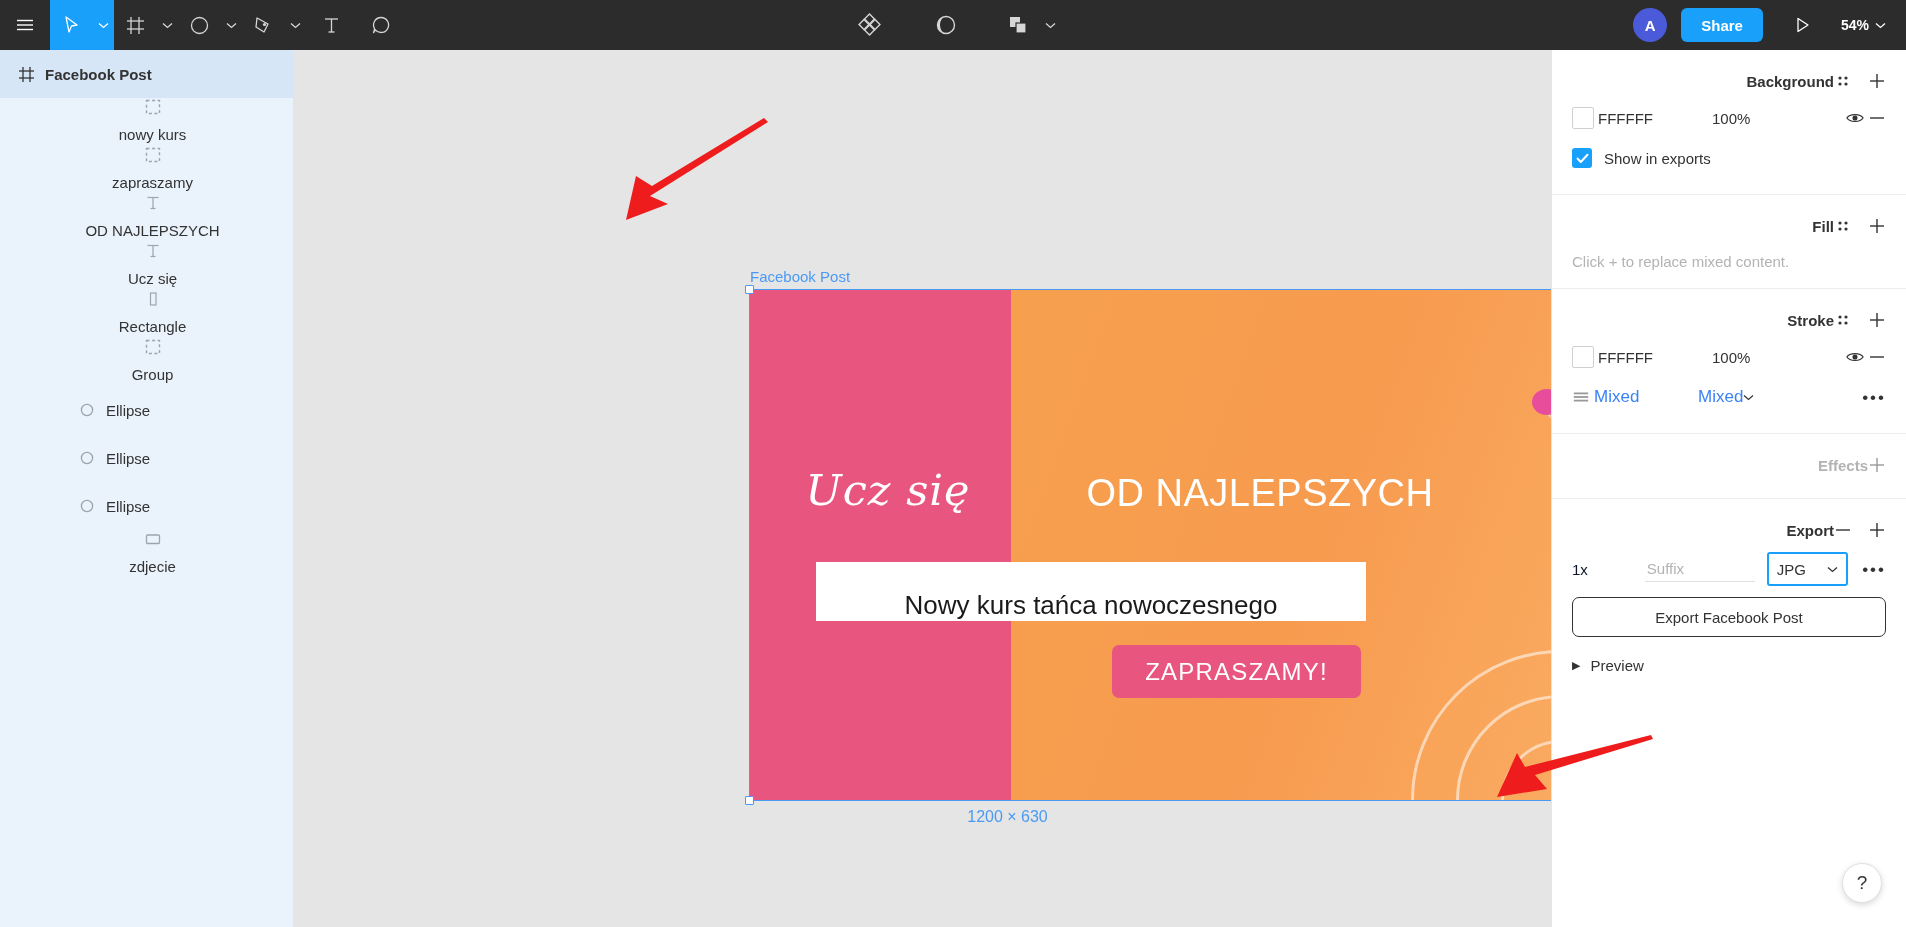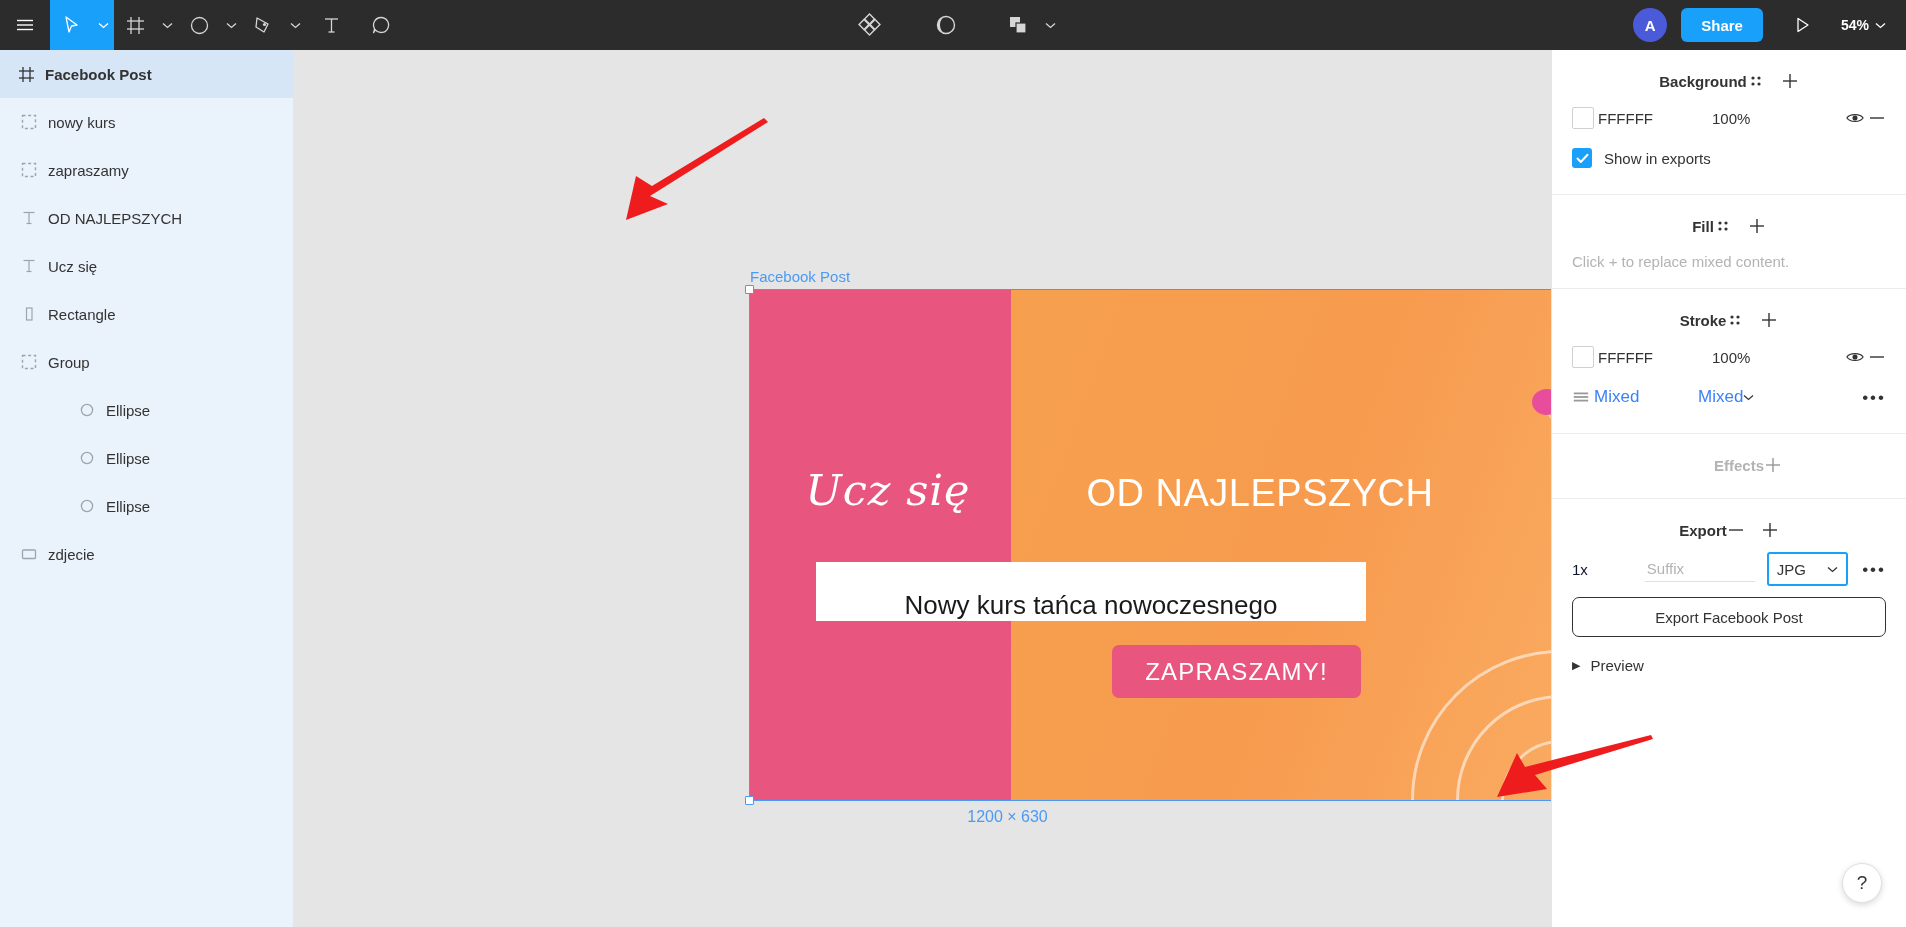--- a/index.html
+++ b/index.html
@@ -68,21 +68,21 @@
 
   .layers { flex: 1; background: #eaf2fb; overflow: hidden; padding-bottom: 4px; }
   .layer-row {
     height: 48px; display: flex; align-items: center; gap: 10px;
     font-size: 15px; color: #333333; cursor: pointer; padding-right: 8px;
   }
   .layer-row.selected { background: #d6e6f7; font-weight: 700; }
   .layer-icon { width: 18px; height: 18px; flex: 0 0 18px; display: flex; align-items: center; justify-content: center; color: #9aa5b1; }
   .layer-row.selected .layer-icon { color: #333; }
   .indent-0 { padding-left: 17px; }
-  .indent-1 { padding-left: 20px; }
+  .indent-1 { padding-left: 20px; flex-direction: column; }
   .indent-2 { padding-left: 78px; }
 
   
   .canvas { flex: 1; position: relative; background: #e5e5e5; overflow: hidden; }
   .frame-label {
     position: absolute; left: 456px; top: 218px; font-size: 15px; color: #4a9af5;
     cursor: pointer; white-space: nowrap;
   }
   .frame-wrap { position: absolute; left: 456px; top: 240px; width: 971px; height: 510px; }
   .frame {
@@ -136,21 +136,21 @@
   }
 
   
   .right-panel {
     width: 355px; flex: 0 0 355px; background: #ffffff;
     border-left: 1px solid #e5e5e5; display: flex; flex-direction: column;
     overflow: hidden;
   }
   .rp-section { padding: 14px 20px 16px 20px; border-bottom: 1px solid #ececec; }
   .rp-head {
-    display: flex; align-items: center; height: 34px; justify-content: center;
+    display: flex; align-items: center; height: 34px; justify-content: flex-end;
   }
   .rp-title { font-size: 15px; font-weight: 700; color: #333333; }
   .rp-title.muted { color: #b3b3b3; font-weight: 700; margin-left: 38px; }
   .rp-head-actions { display: flex; align-items: center; gap: 16px; color: #333; }
   .icon-btn { cursor: pointer; display: flex; align-items: center; justify-content: center; width: 18px; height: 18px; }
   .rp-row { display: flex; align-items: center; height: 40px; gap: 4px; }
   .swatch {
     width: 22px; height: 22px; background: #ffffff; border: 1px solid #d0d0d0;
     border-radius: 2px; flex: 0 0 22px; cursor: pointer;
   }

